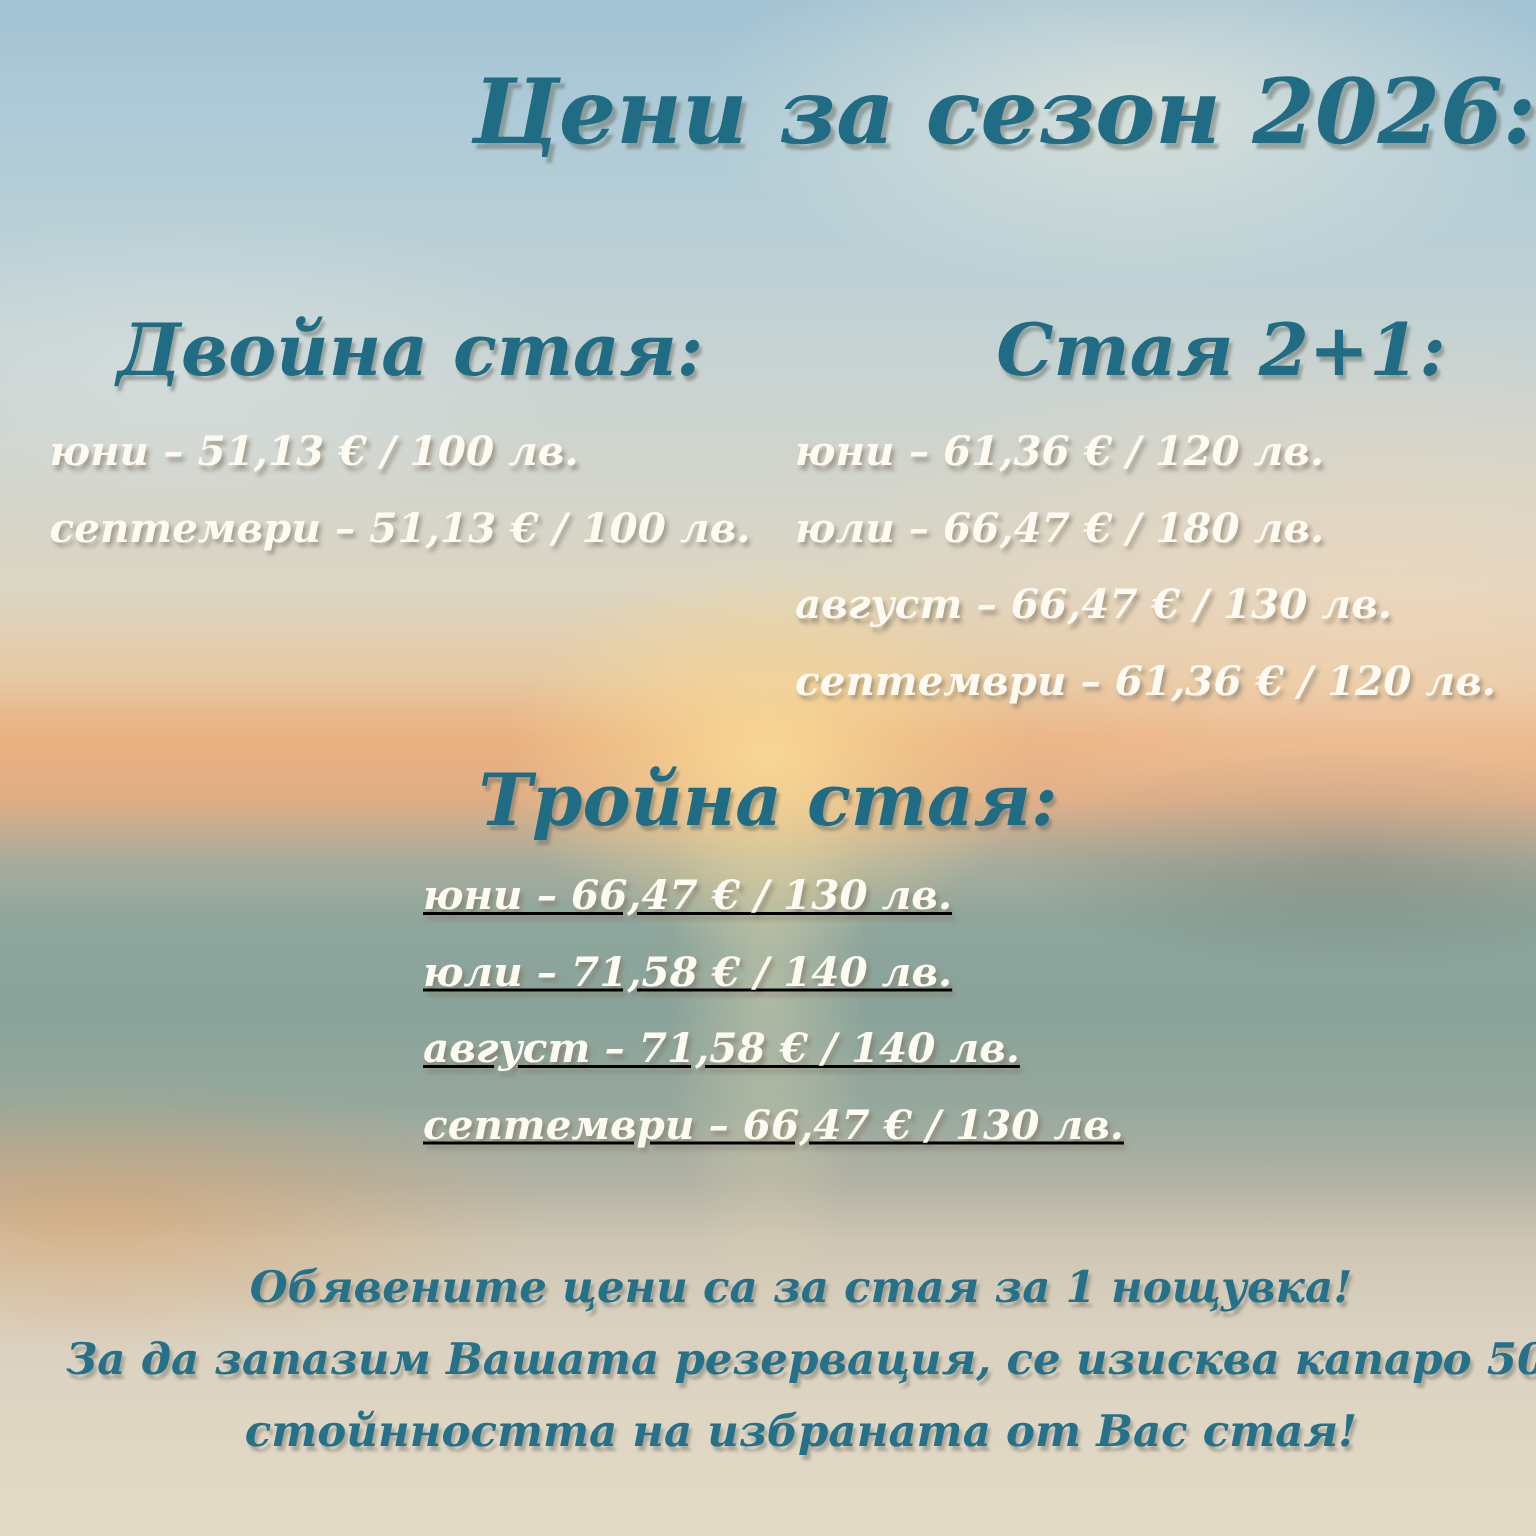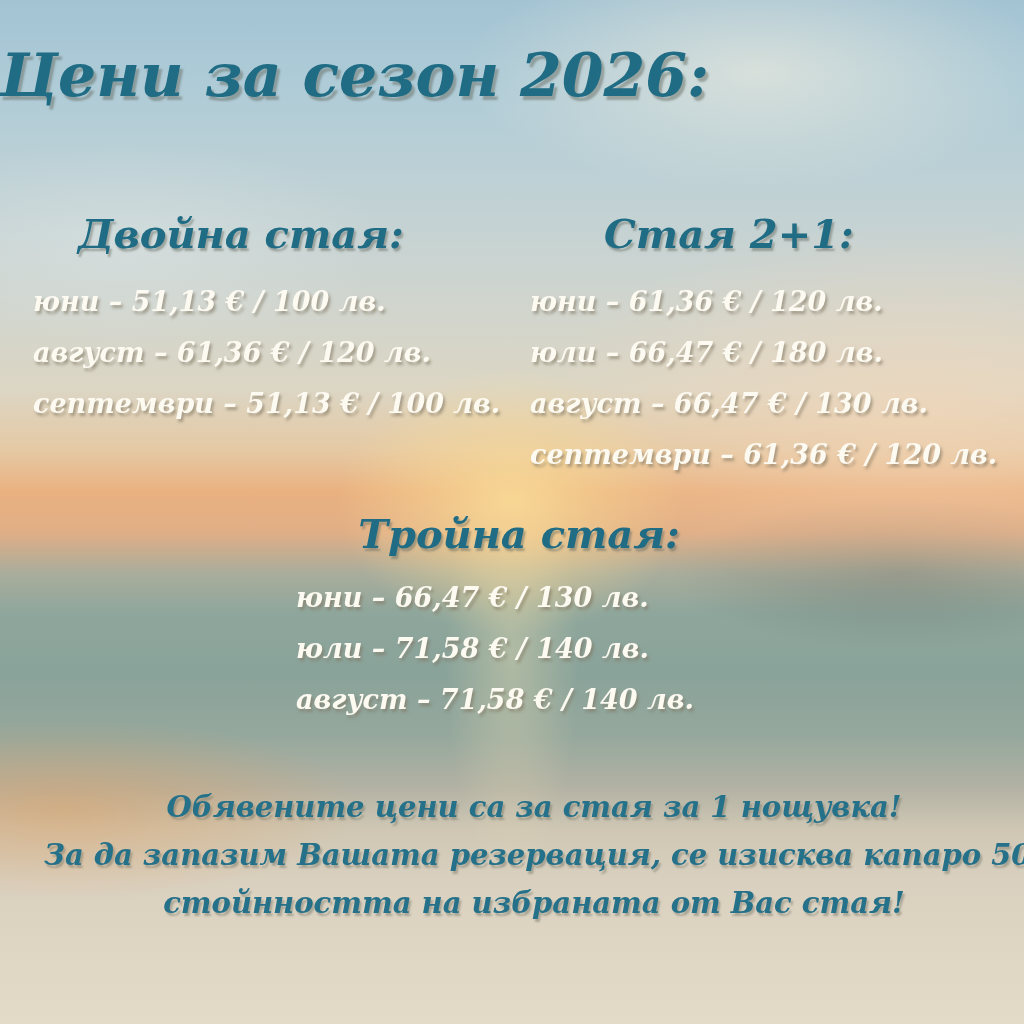--- a/index.html
+++ b/index.html
@@ -43,53 +43,53 @@
         #96a89d 72%,
         #b3b2a4 77%,
         #cfc7b4 81%,
         #d9d0bf 86%,
         #ded5c3 92%,
         #e3dac8 100%);
   }
   .title{
     margin:0;
     padding-top:38px;
-    text-align:left;
+    text-align:right;
     font-size:60px;
     line-height:74px;
     color:var(--teal);
     text-shadow:3px 4px 2px rgba(104,110,100,0.5);
   }
   .columns{
     display:flex;
     margin-top:96px;
   }
   .col{ width:50%; box-sizing:border-box; }
   .col-left{ padding-left:33px; }
   .col-right{ padding-left:18px; }
   .section-heading{
     margin:0 0 16px 0;
-    font-size:40px;
+    font-size:48px;
     line-height:52px;
     color:var(--teal);
     text-shadow:2px 3px 2px rgba(104,110,100,0.5);
     white-space:nowrap;
   }
   .col-left .section-heading{ padding-left:45px; }
-  .col-right .section-heading{ padding-left:74px; }
+  .col-right .section-heading{ padding-left:74px;text-align:center; }
   .price-row{
     font-size:27px;
     line-height:51px;
     color:var(--white);
     text-shadow:2px 3px 3px rgba(128,118,98,0.6);
     white-space:nowrap;
   }
-  .triple{ margin-top:28px;padding-left:14px; }
+  .triple{ margin-top:28px; }
   .triple .section-heading{ text-align:center; margin-bottom:12px; }
-  .triple .rows{ padding-left:282px; }
+  .triple .rows{ padding-left:282px;text-decoration:underline; }
   .footer{
     margin-top:58px;
     text-align:center;
     color:var(--footer-teal);
     margin-left:44px;
   }
   .footer-line{
     font-size:29px;
     line-height:48px;
     color:var(--footer-teal);
@@ -103,21 +103,20 @@
 <div class="page">
 
   <h1 class="title">Цени за сезон 2026:</h1>
 
   <div class="columns">
 
     <div class="col col-left">
       <h2 class="section-heading">Двойна стая:</h2>
       <div class="rows">
         <div class="price-row">юни – 51,13 € / 100 лв.</div>
-        <div class="price-row">август – 61,36 € / 120 лв.</div>
         <div class="price-row">септември – 51,13 € / 100 лв.</div>
       </div>
     </div>
 
     <div class="col col-right">
       <h2 class="section-heading">Стая 2+1:</h2>
       <div class="rows">
         <div class="price-row">юни – 61,36 € / 120 лв.</div>
         <div class="price-row">юли – 66,47 € / 180 лв.</div>
         <div class="price-row">август – 66,47 € / 130 лв.</div>
@@ -126,20 +125,21 @@
     </div>
 
   </div>
 
   <div class="triple">
     <h2 class="section-heading">Тройна стая:</h2>
     <div class="rows">
       <div class="price-row">юни – 66,47 € / 130 лв.</div>
       <div class="price-row">юли – 71,58 € / 140 лв.</div>
       <div class="price-row">август – 71,58 € / 140 лв.</div>
+      <div class="price-row">септември – 66,47 € / 130 лв.</div>
     </div>
   </div>
 
   <div class="footer">
     <div class="footer-line">Обявените цени са за стая за 1 нощувка!</div>
     <div class="footer-line">За да запазим Вашата резервация, се изисква капаро 50% от</div>
     <div class="footer-line">стойнността на избраната от Вас стая!</div>
   </div>
 
 </div>

